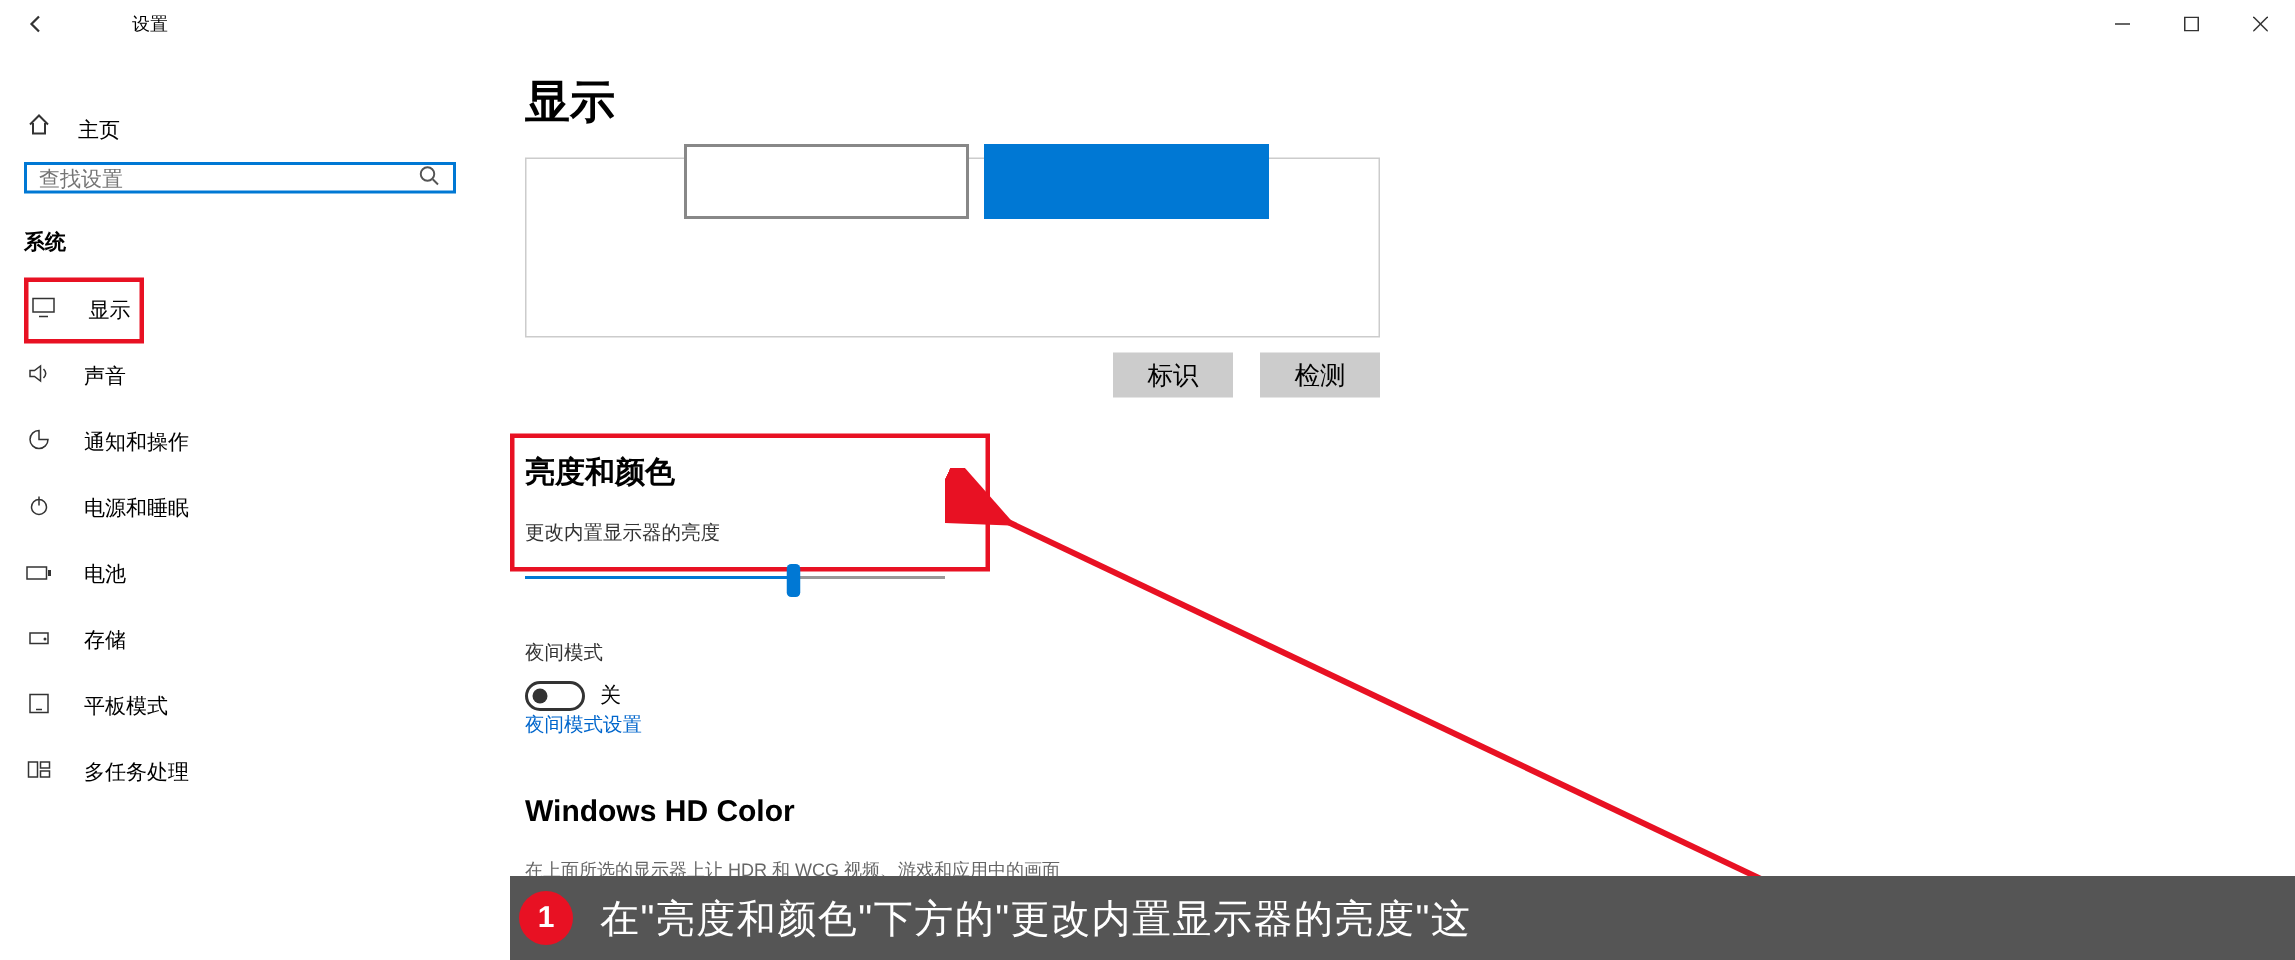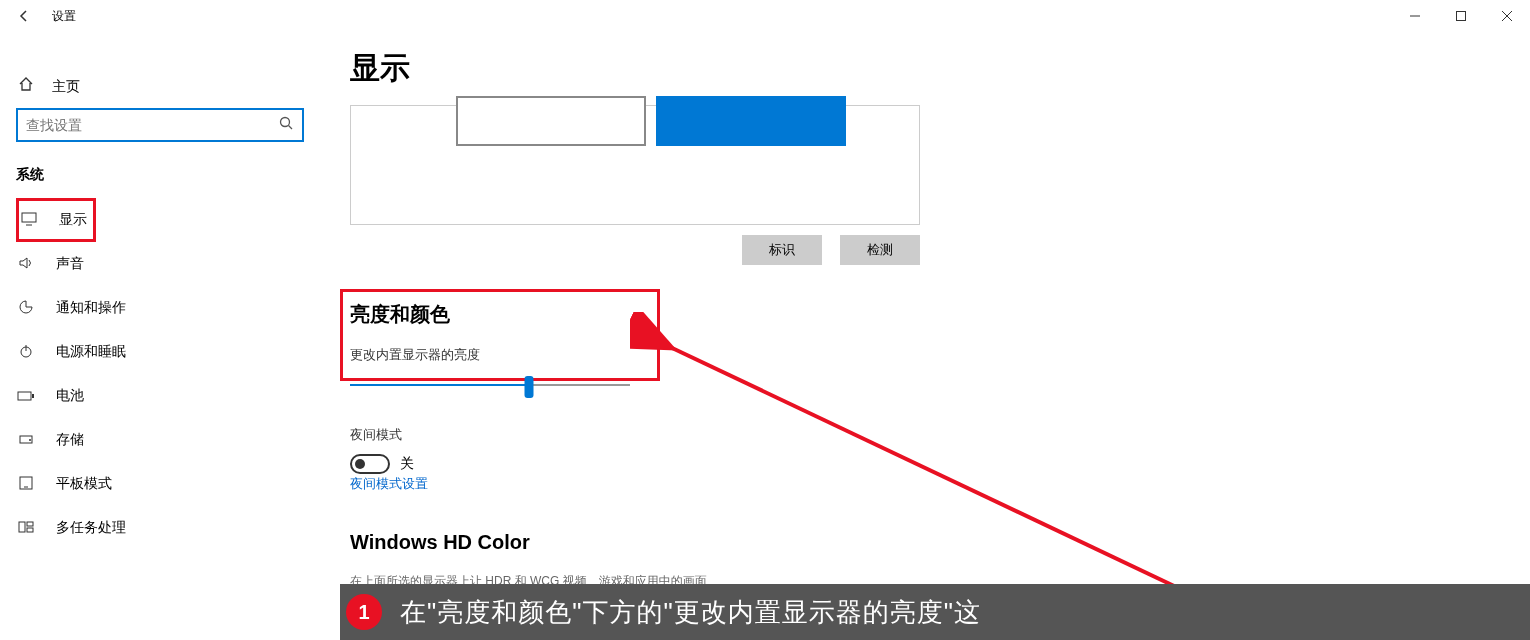--- a/index.html
+++ b/index.html
@@ -1,45 +1,45 @@
 <!DOCTYPE html>
 <html><head>
 <meta charset="utf-8">
 <style>
 * { margin: 0; padding: 0; box-sizing: border-box; font-family: "Microsoft YaHei", "Segoe UI", sans-serif; }
 body { width: 1530px; height: 640px; background: #fff; position: relative; overflow: hidden; }
 
-.titlebar { height: 32px; display: flex; align-items: center; padding-left: 8px; }
+.titlebar { height: 32px; display: flex; align-items: center; padding-left: 8px; gap: 36px; }
 .titlebar .back { width: 32px; height: 32px; display: flex; align-items: center; justify-content: center; cursor: pointer; }
 .titlebar .title { font-size: 12px; margin-left: 12px; color: #000; }
 .titlebar .winctrls { position: absolute; right: 0; top: 0; display: flex; }
 .titlebar .winctrls div { width: 46px; height: 32px; display: flex; align-items: center; justify-content: center; cursor: pointer; }
 
 .layout { display: flex; height: calc(640px - 32px); }
 .sidebar { width: 320px; padding: 0 16px; }
 .sidebar .home { display: flex; align-items: flex-end; height: 40px; margin-top: 24px; cursor: pointer; }
 .sidebar .home .icon { width: 20px; text-align: center; margin-right: 16px; }
 .sidebar .home .label { font-size: 14px; }
-.sidebar .search { margin-top: 12px; border: 2px solid #0078d4; height: 34px; display: flex; align-items: center; padding: 0 8px; background: #fff; }
+.sidebar .search { margin-top: 12px; border: 2px solid #0078d4; height: 21px; display: flex; padding: 0 8px; background: #fff; }
 .sidebar .search input { border: none; outline: none; flex: 1; font-size: 14px; color: #555; background: transparent; }
 .sidebar .search .sicon { color: #555; }
 .sidebar .group-label { font-weight: 600; font-size: 14px; margin-top: 24px; margin-bottom: 14px; }
 .sidebar .item { display: flex; align-items: center; height: 44px; cursor: pointer; padding-left: 0; }
 .sidebar .item .icon { width: 20px; text-align: center; margin-right: 20px; font-size: 15px; color: #333; }
 .sidebar .item .label { font-size: 14px; }
 .sidebar .item.active { border: 3px solid #e81123; width: 80px; }
 
 .main { flex: 1; padding: 16px 32px 0 30px; position: relative; }
 .main h1 { font-size: 30px; font-weight: 600; margin-bottom: 16px; }
 .display-panel { border: 1px solid #ccc; width: 570px; height: 120px; position: relative; background: #fff; }
 .monitor-box { position: absolute; border: 2px solid #888; background: #fff; display: flex; align-items: center; justify-content: center; font-size: 40px; color: #555; }
 .monitor-box.m1 { left: 105px; top: -10px; width: 190px; height: 50px; }
 .monitor-box.m2 { left: 305px; top: -10px; width: 190px; height: 50px; background: #0078d4; border-color: #0078d4; color: #fff; }
 .display-btns { width: 570px; display: flex; justify-content: flex-end; gap: 18px; margin-top: 10px; }
-.display-btns button { width: 80px; height: 30px; background: #ccc; border: none; font-size: 13px; cursor: pointer; }
+.display-btns button { width: 80px; height: 30px; background: #ccc; border: none; font-size: 17px; cursor: pointer; }
 
 .section { margin-top: 44px; position: relative; }
 .section h2 { font-size: 20px; font-weight: 600; margin-bottom: 18px; }
 .section .sublabel { font-size: 13px; color: #333; margin-top: 4px; }
 .slider-wrap { width: 280px; height: 24px; position: relative; margin-top: 10px; }
 .slider-track { position: absolute; top: 10px; left: 0; right: 0; height: 2px; background: #999; }
 .slider-track .filled { position: absolute; left: 0; top: 0; height: 100%; width: 64%; background: #0078d4; }
 .slider-thumb { position: absolute; left: 64%; top: 2px; width: 9px; height: 22px; background: #0078d4; border-radius: 3px; transform: translateX(-50%); cursor: pointer; }
 
 .highlight-box { position: absolute; border: 3px solid #e81123; pointer-events: none; }

